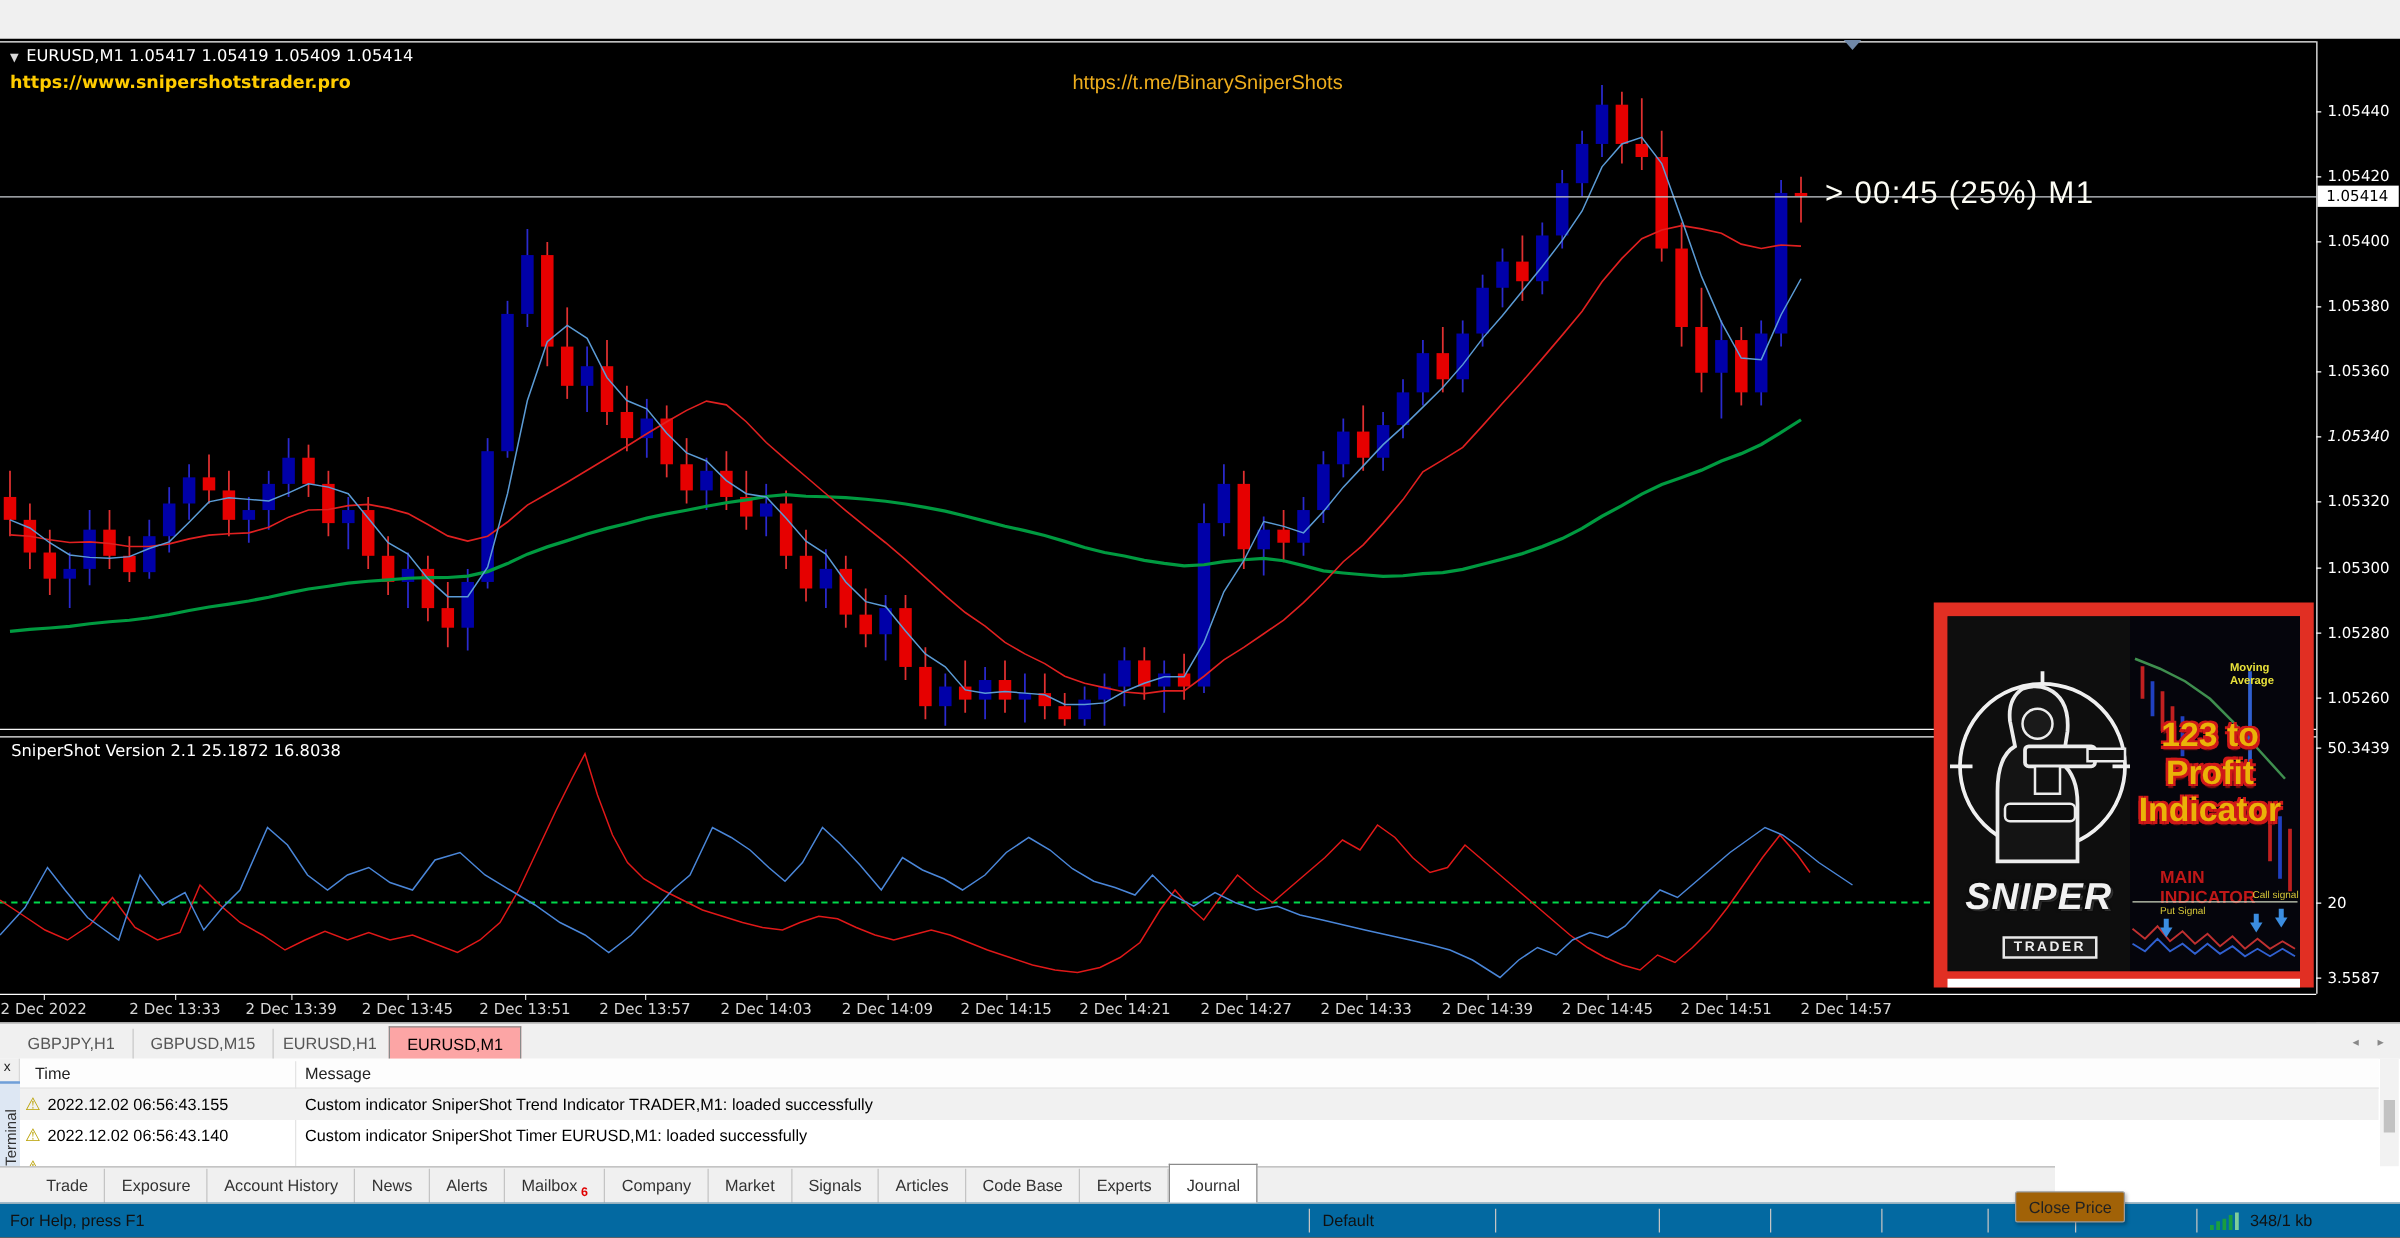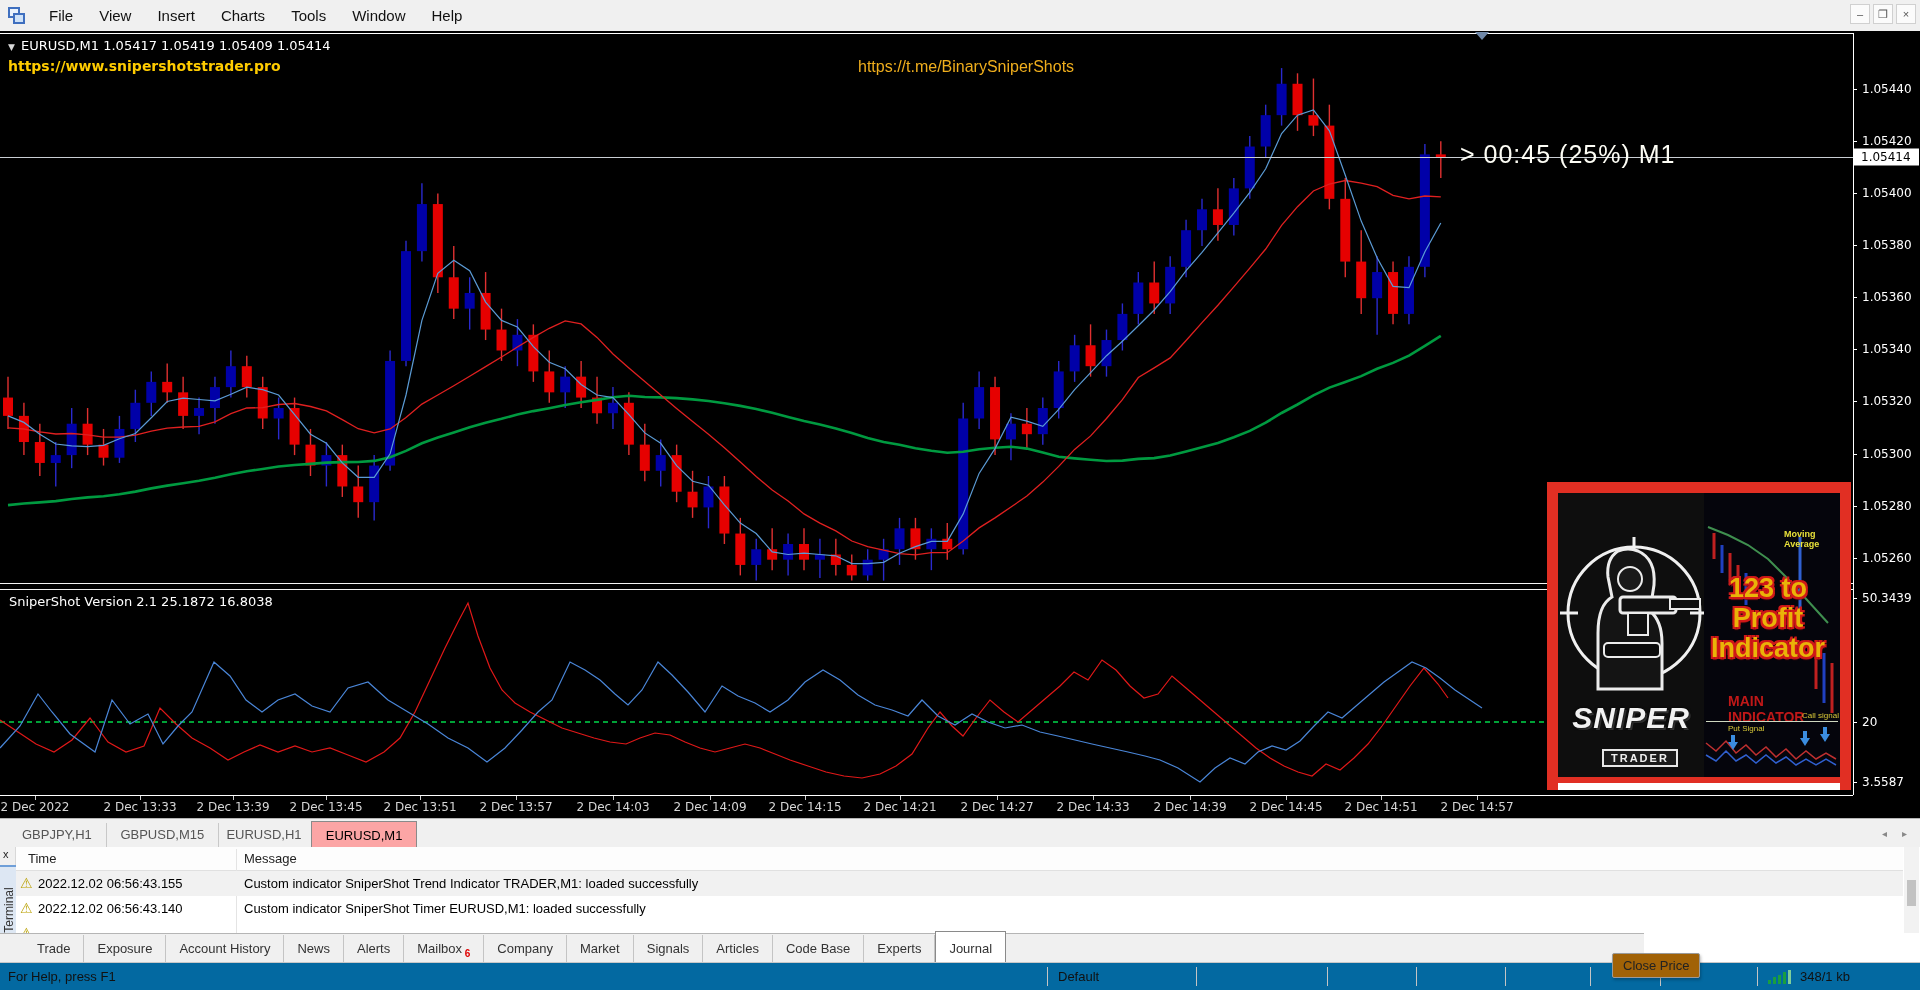--- a/index.html
+++ b/index.html
@@ -121,40 +121,20 @@
     position:absolute; left:1612px; top:953px; z-index:20; padding:4px 10px;
     background:#a16207; border:1px solid #9a9a9a; border-radius:2px; font-size:13px; color:#222;
     box-shadow:1px 2px 3px rgba(0,0,0,.25);
   }
 </style>
 </head>
 <body>
 
 <div class="screen">
 
-  <div class="menubar">
-    <div class="app-icon">
-      <span class="sq back"></span>
-        <span class="sq front"></span>
-    </div>
-    <div id="menu-items" style="display: flex;">
-        <span class="menu-item">File</span>
-        <span class="menu-item">View</span>
-        <span class="menu-item">Insert</span>
-        <span class="menu-item">Charts</span>
-        <span class="menu-item">Tools</span>
-        <span class="menu-item">Window</span>
-        <span class="menu-item">Help</span>
-      </div>
-    <div class="win-btns">
-      <div class="win-btn">–</div>
-      <div class="win-btn">❐</div>
-      <div class="win-btn">×</div>
-    </div>
-  </div>
 
   <div class="chart-area">
     <div class="plot-frame-top"></div>
     <svg id="main-plot" xmlns="http://www.w3.org/2000/svg" viewBox="0 0 1853 550">
         <g>
           <line x1="8" y1="343.65000000000003" x2="8" y2="395.95000000000005" stroke="#e03030" stroke-width="1.4"></line>
           <rect x="3" y="364.57000000000005" width="10" height="18.30499999999995" fill="#e60000"></rect>
         </g>
         <g>
           <line x1="23.92" y1="369.8" x2="23.92" y2="422.1" stroke="#e03030" stroke-width="1.4"></line>
@@ -545,21 +525,21 @@
         <div class="p-label" style="top: 58px;">1.05440</div>
         <div class="p-tick" style="top: 110px;"></div>
         <div class="p-label" style="top: 110px;">1.05420</div>
         <div class="p-tick" style="top: 162px;"></div>
         <div class="p-label" style="top: 162px;">1.05400</div>
         <div class="p-tick" style="top: 214px;"></div>
         <div class="p-label" style="top: 214px;">1.05380</div>
         <div class="p-tick" style="top: 266px;"></div>
         <div class="p-label" style="top: 266px;">1.05360</div>
         <div class="p-tick" style="top: 318px;"></div>
-        <div class="p-label" style="top: 318px;">1.05340</div>
+        <div class="p-label" style="top: 318px; font-style: italic;">1.05340</div>
         <div class="p-tick" style="top: 370px;"></div>
         <div class="p-label" style="top: 370px;">1.05320</div>
         <div class="p-tick" style="top: 423px;"></div>
         <div class="p-label" style="top: 423px;">1.05300</div>
         <div class="p-tick" style="top: 475px;"></div>
         <div class="p-label" style="top: 475px;">1.05280</div>
         <div class="p-tick" style="top: 527px;"></div>
         <div class="p-label" style="top: 527px;">1.05260</div>
         <div class="p-tick" style="top: 567px;"></div>
         <div class="p-label" style="top: 567px;">50.3439</div>

